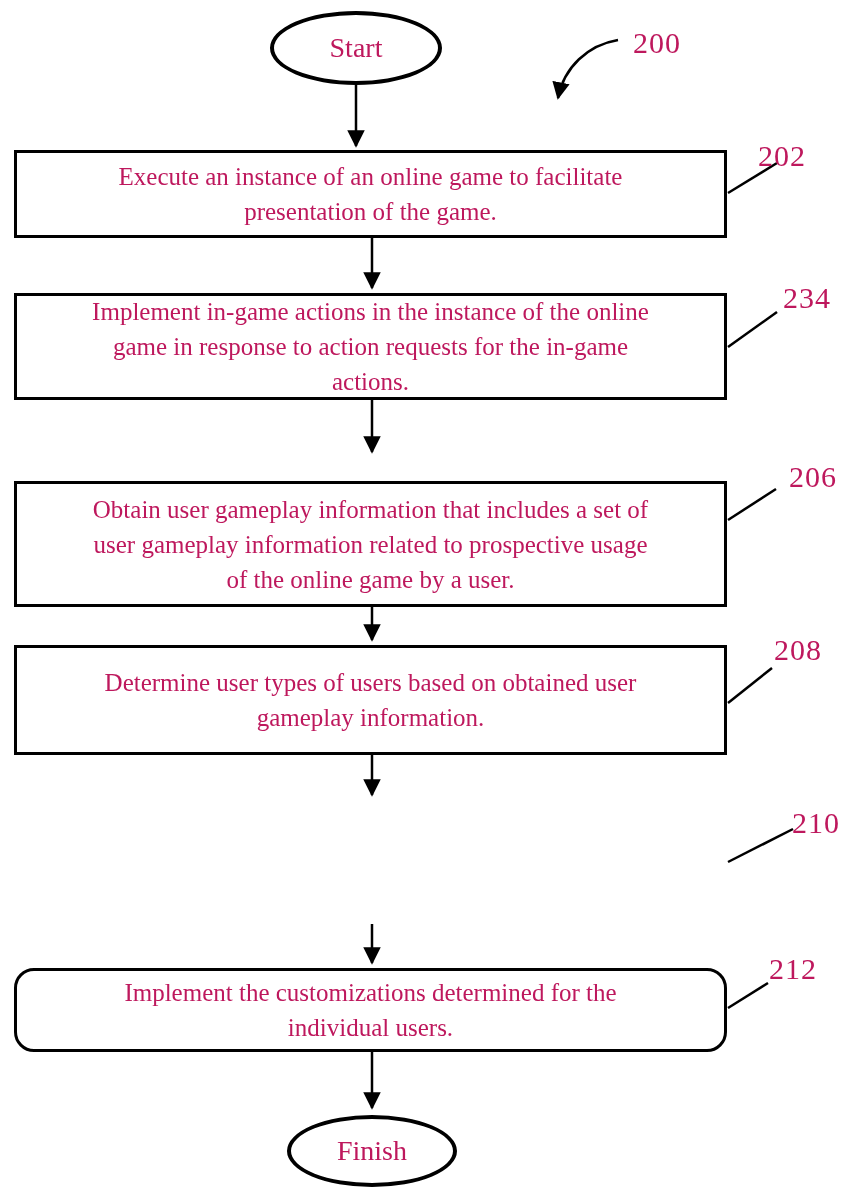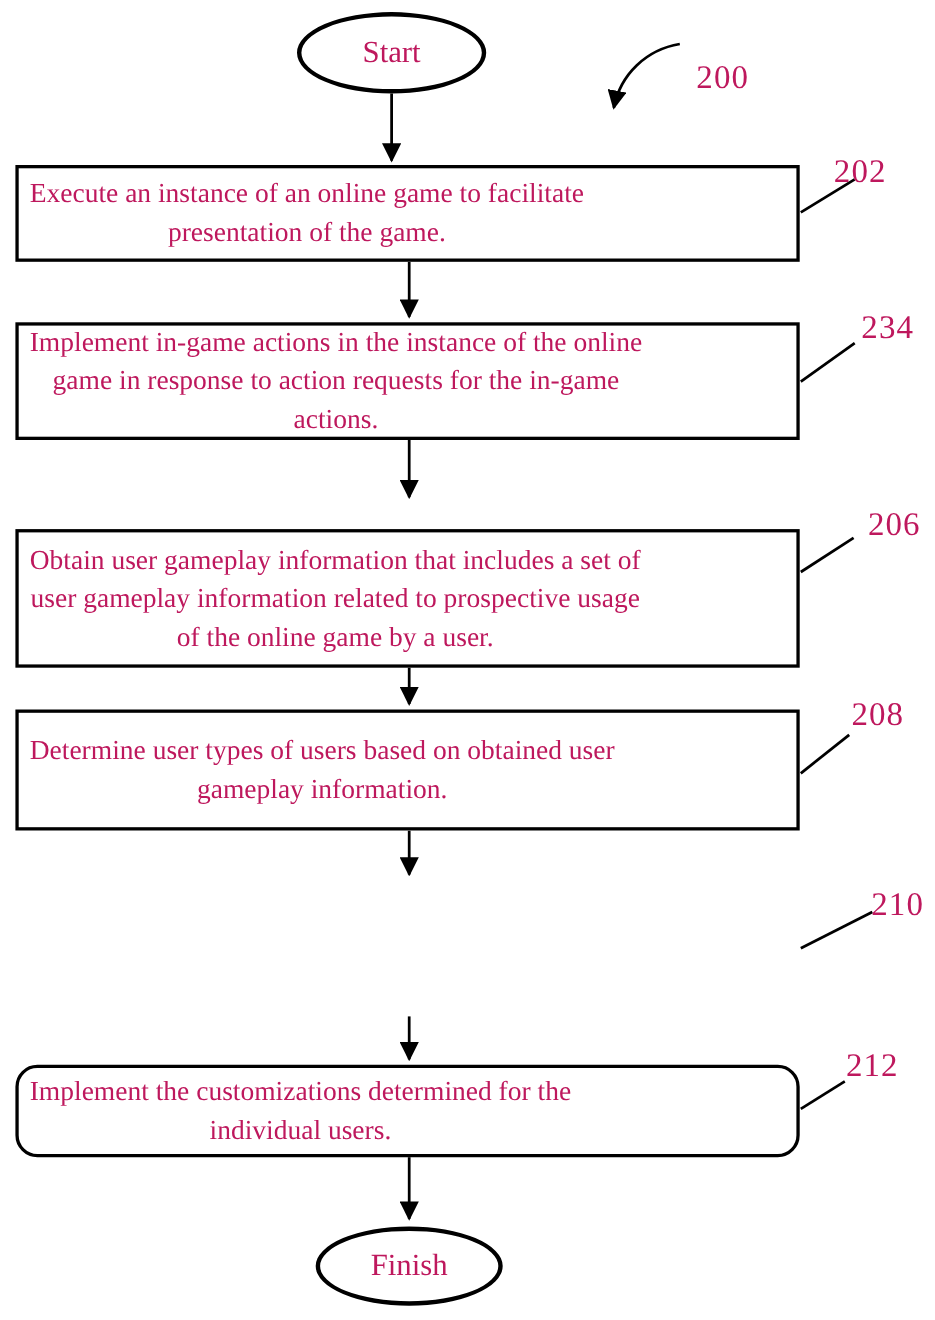--- a/index.html
+++ b/index.html
@@ -20,21 +20,21 @@
   }
   .step-box {
     position: absolute;
     left: 14px;
     width: 713px;
     box-sizing: border-box;
     border: 3px solid #000000;
     background: #ffffff;
     display: flex;
     align-items: center;
-    justify-content: flex-start;
+    justify-content: center;
     text-align: center;
   }
   .step-text {
     white-space: pre-line;
     font-size: 25px;
     line-height: 35px;
     padding: 0 10px;
   }
   .terminator {
     position: absolute;
@@ -81,21 +81,21 @@
     <line x1="728" y1="520" x2="776" y2="489" stroke="#000" stroke-width="2.5"></line>
     <line x1="728" y1="703" x2="772" y2="668" stroke="#000" stroke-width="2.5"></line>
     <line x1="728" y1="862" x2="793" y2="829" stroke="#000" stroke-width="2.5"></line>
     <line x1="728" y1="1008" x2="768" y2="983" stroke="#000" stroke-width="2.5"></line>
   </svg>
 
   <div class="terminator" style="left:270px; top:11px; width:172px; height:74px;">
     <span class="terminator-label">Start</span>
   </div>
 
-  <div class="ref-label" style="left:657px; top:43px;margin-top:28px;">200</div>
+  <div class="ref-label" style="left:657px; top:43px;">200</div>
 
   <div class="step-box" style="top:150px; height:88px;">
     <span class="step-text">Execute an instance of an online game to facilitate
 presentation of the game.</span>
   </div>
   <div class="ref-label" style="left:770px; top:156px;margin-left:12px;">202</div>
 
   <div class="step-box" style="top:293px; height:107px;">
     <span class="step-text">Implement in-game actions in the instance of the online
 game in response to action requests for the in-game

